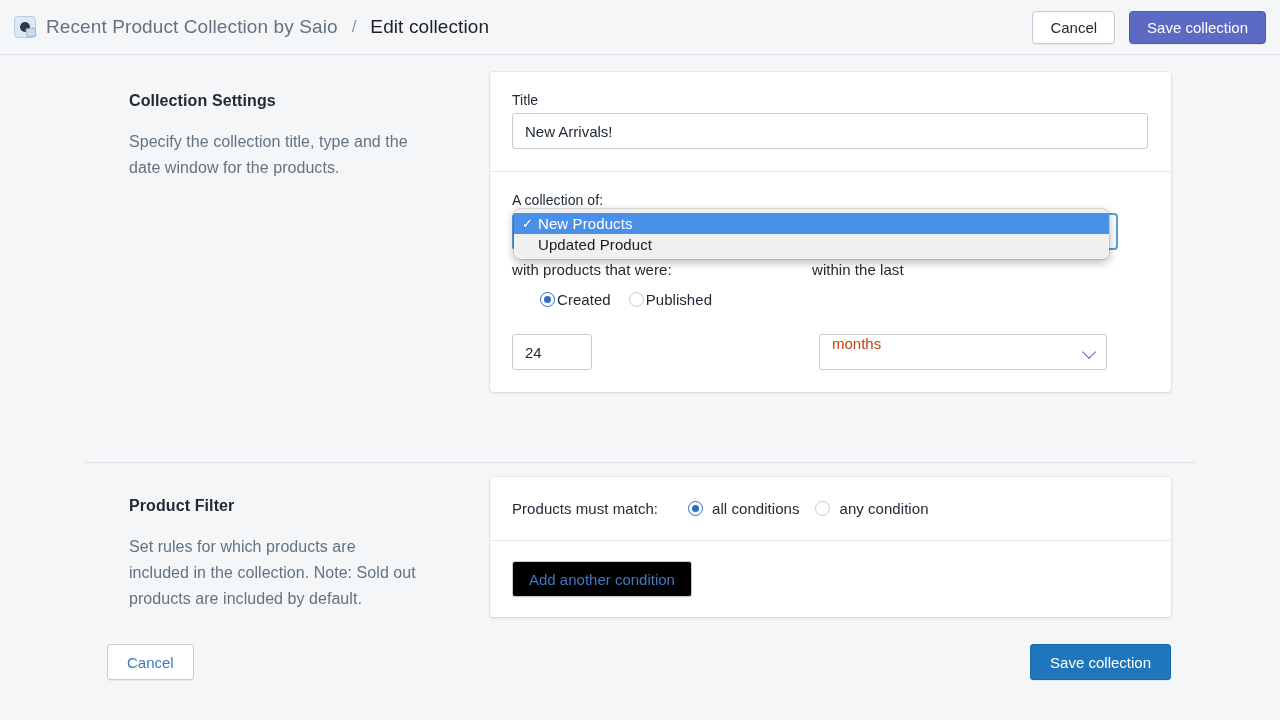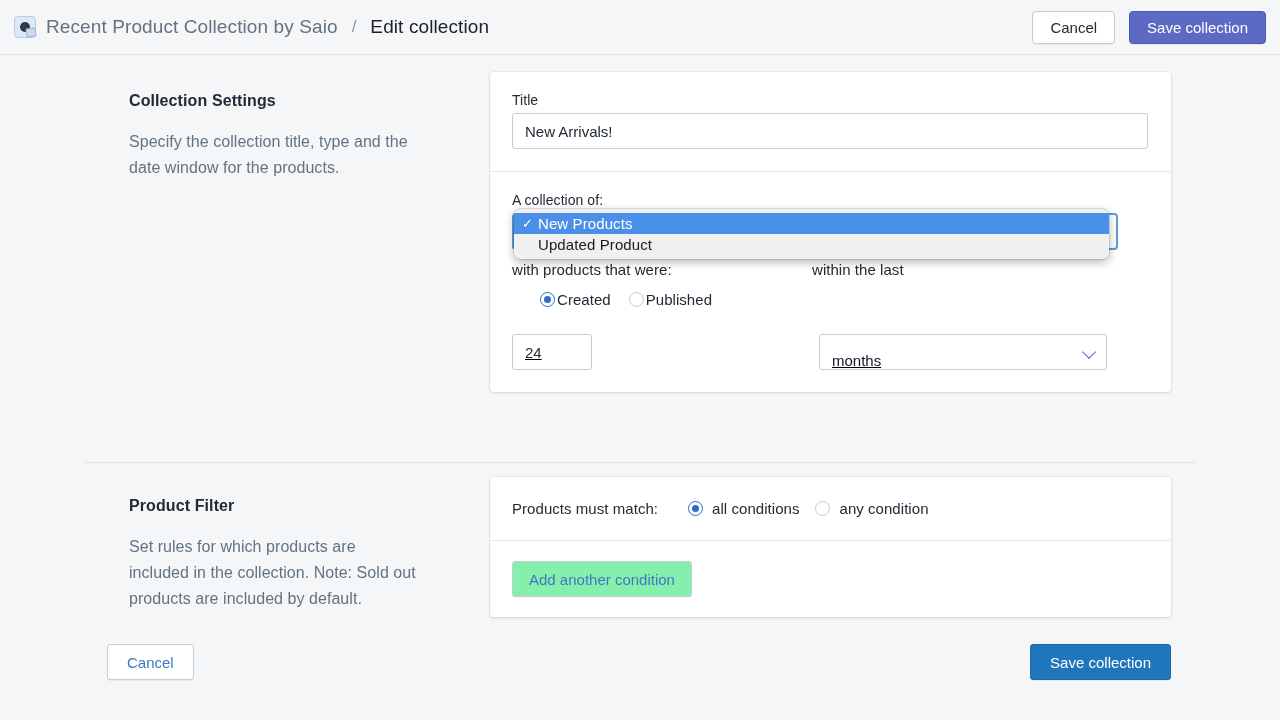--- a/index.html
+++ b/index.html
@@ -144,44 +144,44 @@
     border: 1px solid #c4cdd5; background: #fff;
     position: relative; flex: none;
   }
   .radio.on { border-color: #2c6ecb; }
   .radio.on::after {
     content: ""; position: absolute; left: 3px; top: 3px;
     width: 7px; height: 7px; border-radius: 50%; background: #2c6ecb;
   }
   .radio-label { font-size: 15px; color: #212b36; margin-right: 16px; letter-spacing: .05px; }
 
-  .row-inputs { display: flex; margin-top: 26px; text-decoration: underline; }
+  .row-inputs { display: flex; margin-top: 26px; }
   .spacer-mid { width: 227px; }
 
   .sel-wrap2 { position: relative; width: 288px; height: 36px; }
   .select-plain {
     width: 288px; height: 36px;
     border: 1px solid #c4cdd5; border-radius: 3px;
-    background: #fff; font-size: 15px; color: #0f172a;
+    background: #fff; font-size: 15px; color: #c2410c;
     padding: 0 12px; font-family: inherit;
-    display: flex; align-items: flex-end;
+    display: flex; align-items: flex-start;
   }
   .chev {
     position: absolute; right: 13px; top: 13px;
     width: 10px; height: 10px;
     border-right: 1.6px solid #5c6ac4; border-bottom: 1.6px solid #5c6ac4;
     transform: rotate(45deg);
   }
 
   .match-row { display: flex; align-items: center; padding: 23px 22px; }
   .match-label { font-size: 15px; color: #212b36; margin-right: 30px; letter-spacing: .05px; }
 
   .btn-add {
     height: 36px; padding: 0 16px;
-    background: #86efac; border: 1px solid #c4cdd5; border-radius: 3px;
+    background: #000000; border: 1px solid #c4cdd5; border-radius: 3px;
     font-size: 15px; color: #3d79c4; cursor: pointer;
     font-family: inherit;
     box-shadow: 0 1px 0 rgba(22,29,37,.05);
   }
 
   .page-divider {
     position: absolute; left: 84px; top: 407px; width: 1112px; height: 1px;
     background: #dfe3e8;
   }
 

